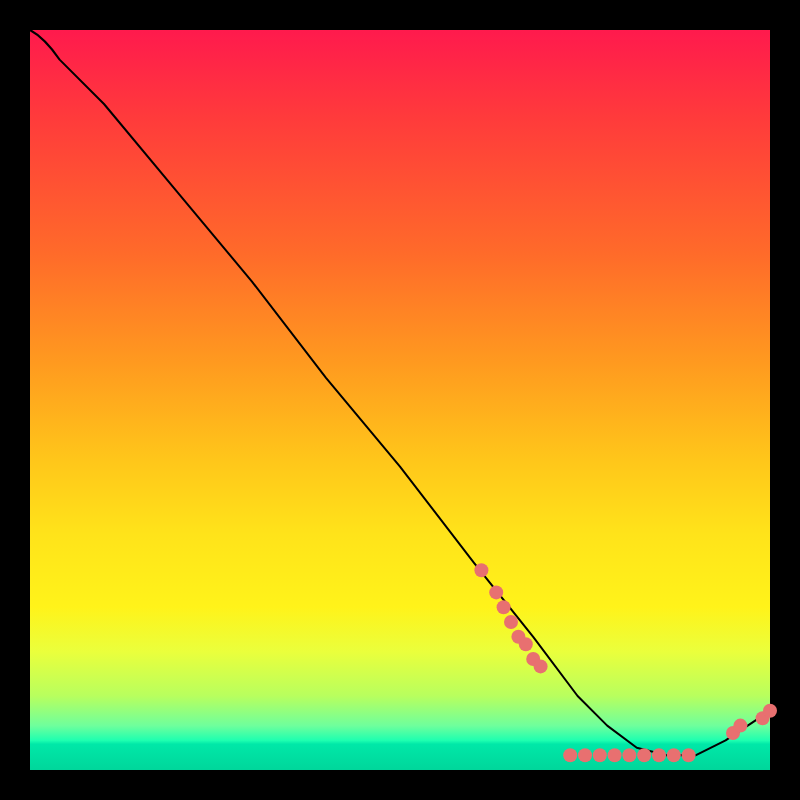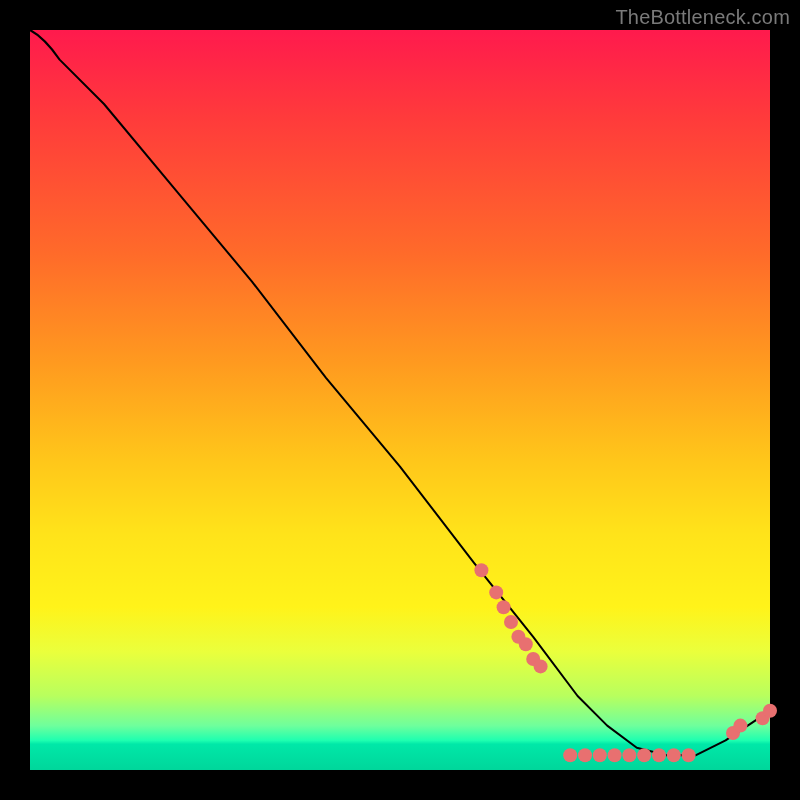--- a/index.html
+++ b/index.html
@@ -66,21 +66,20 @@
     stroke: #000000;
     stroke-width: 2;
     stroke-linejoin: round;
     stroke-linecap: round;
   }
 </style>
 </head>
 <body>
 
 <div class="canvas">
-  <div class="watermark">TheBottleneck.com</div>
   <div class="plot-area">
     <svg class="curve" viewBox="0 0 740 740">
       <path id="curve-path" class="curve-path" d="M 0.0 0.0 Q 14.8 8.0 29.6 29.6 L 74.0 74.0 L 148.0 162.8 L 222.0 251.6 L 296.0 347.8 L 370.0 436.6 L 444.0 532.8 L 503.2 606.8 L 547.6 666.0 L 577.2 695.6 L 606.8 717.8 L 636.4 725.2 L 666.0 725.2 L 695.6 710.4 L 740.0 680.8 "></path>
       <g id="dots">
           <circle class="dot" cx="451.4" cy="540.2" r="7"></circle>
           <circle class="dot" cx="466.2" cy="562.4" r="7"></circle>
           <circle class="dot" cx="473.6" cy="577.2" r="7"></circle>
           <circle class="dot" cx="481.0" cy="592.0" r="7"></circle>
           <circle class="dot" cx="488.4" cy="606.8" r="7"></circle>
           <circle class="dot" cx="495.8" cy="614.2" r="7"></circle>

